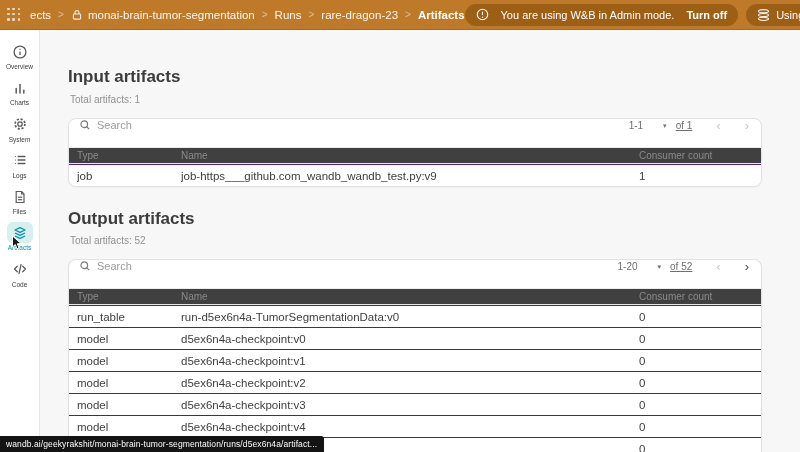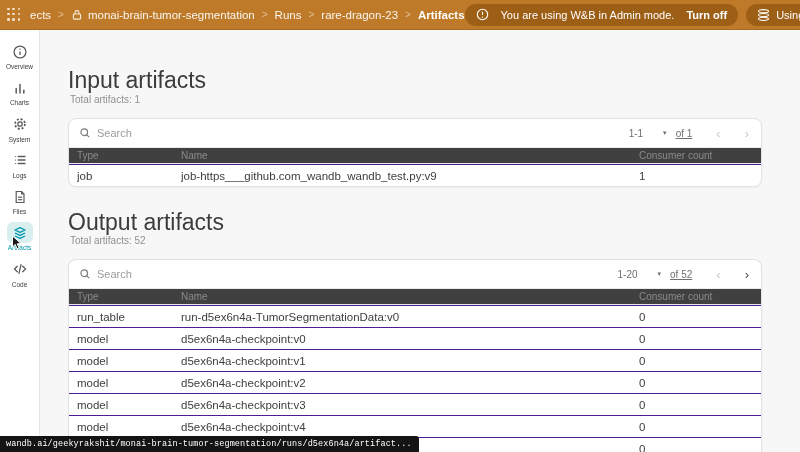--- a/index.html
+++ b/index.html
@@ -30,32 +30,32 @@
     padding-top:3px; cursor:pointer; }
   .sb-ic { width:26px; height:21px; display:flex; align-items:center; justify-content:center;
     border-radius:6px; }
   .sb-item.active .sb-ic { background:#D9EEEF; }
   .sb-label { font-size:6.5px; color:#3C3C3C; margin-top:1px; }
   .sb-item.active .sb-label { color:#0097AB; }
 
   
   .main { position:absolute; top:30px; left:40px; width:760px; height:422px;
     background:#F7F7F7; overflow:hidden; }
-  .sec-title { position:absolute; left:28px; font-size:23px; font-weight:400; color:#3C3C3C; }
+  .sec-title { position:absolute; left:28px; font-size:17px; font-weight:700; color:#3C3C3C; }
   .sec-total { position:absolute; left:30px; font-size:10px; color:#909090; }
   #input-title { top:37px; }  #input-total { top:64px; }
   #output-title { top:179px; } #output-total { top:205px; }
 
   .card { position:absolute; left:28px; width:694px; background:#fff;
     border:1px solid #E2E2E2; border-radius:8px; overflow:hidden;
     box-shadow:0 1px 2px rgba(0,0,0,.04); }
   #card-input { top:88px; height:69px; }
   #card-output { top:229px; height:200px; border-bottom:none; border-radius:8px 8px 0 0; }
 
-  .card-toolbar { height:28px; display:flex; align-items:center; padding:0 12px 0 10px; }
+  .card-toolbar { height:28px; display:flex; align-items:flex-start; padding:0 12px 0 10px; }
   .card-toolbar input { border:none; outline:none; background:transparent; font-size:11px;
     color:#3C3C3C; margin-left:6px; width:200px; font-family:"Liberation Sans",sans-serif; }
   .card-toolbar input::placeholder { color:#9B9B9B; }
   .pag { margin-left:auto; display:flex; align-items:center; font-size:10px; color:#6F6F6F; }
   .pag-range { display:flex; align-items:center; gap:20px; cursor:pointer; }
   .pag .caret { font-size:7px; color:#6F6F6F; }
   .pag-of { margin-left:9px;text-decoration:underline; }
   .chev { font-size:13px; line-height:1; margin-left:24px; cursor:default; }
   .chev.disabled { color:#C9C9C9; }
   .chev.enabled { color:#4A4A4A; cursor:pointer; }
@@ -66,21 +66,21 @@
   .t-head span { font-size:10px; color:#8A8A8A; }
   .t-row { height:23px; display:grid; grid-template-columns:104px 458px 1fr;
     padding-left:8px; align-items:center; border-top:1px solid #4c1d95; cursor:pointer; }
   .t-row:first-of-type { border-top:none; }
   #card-output .t-row { height:22px; }
   .t-row span { font-size:11.5px; color:#3E3E3E; white-space:nowrap; overflow:hidden; }
 
   
   .status-tip { position:fixed; left:0; bottom:0; background:#141414; color:#fff;
     font-size:8.5px; padding:2.5px 7px 3.5px 6px; border-radius:0 3px 0 0; z-index:40;
-    letter-spacing:.1px;font-family:Liberation Mono, monospace; }
+    letter-spacing:.1px; }
   .cursor { position:fixed; left:11px; top:235px; z-index:60; pointer-events:none; }
 </style>
 </head>
 <body>
 
 <header class="topbar">
   <span class="waffle">
     <i></i>
       <i></i>
       <i></i>

